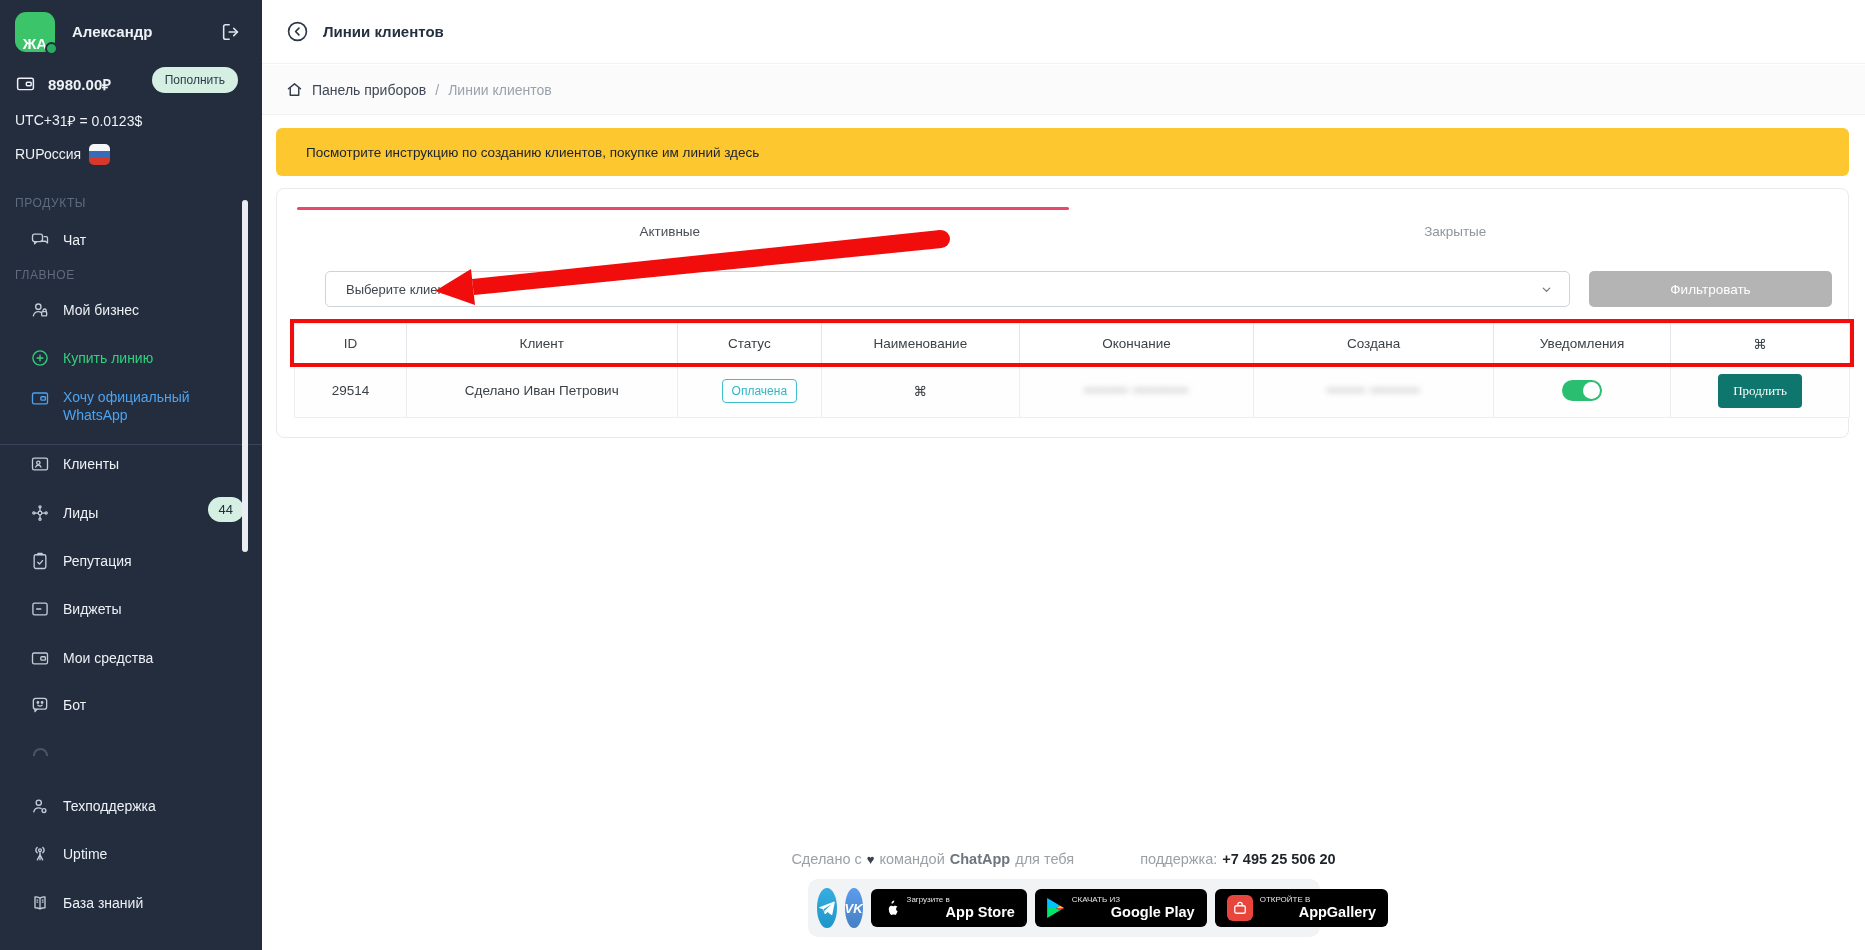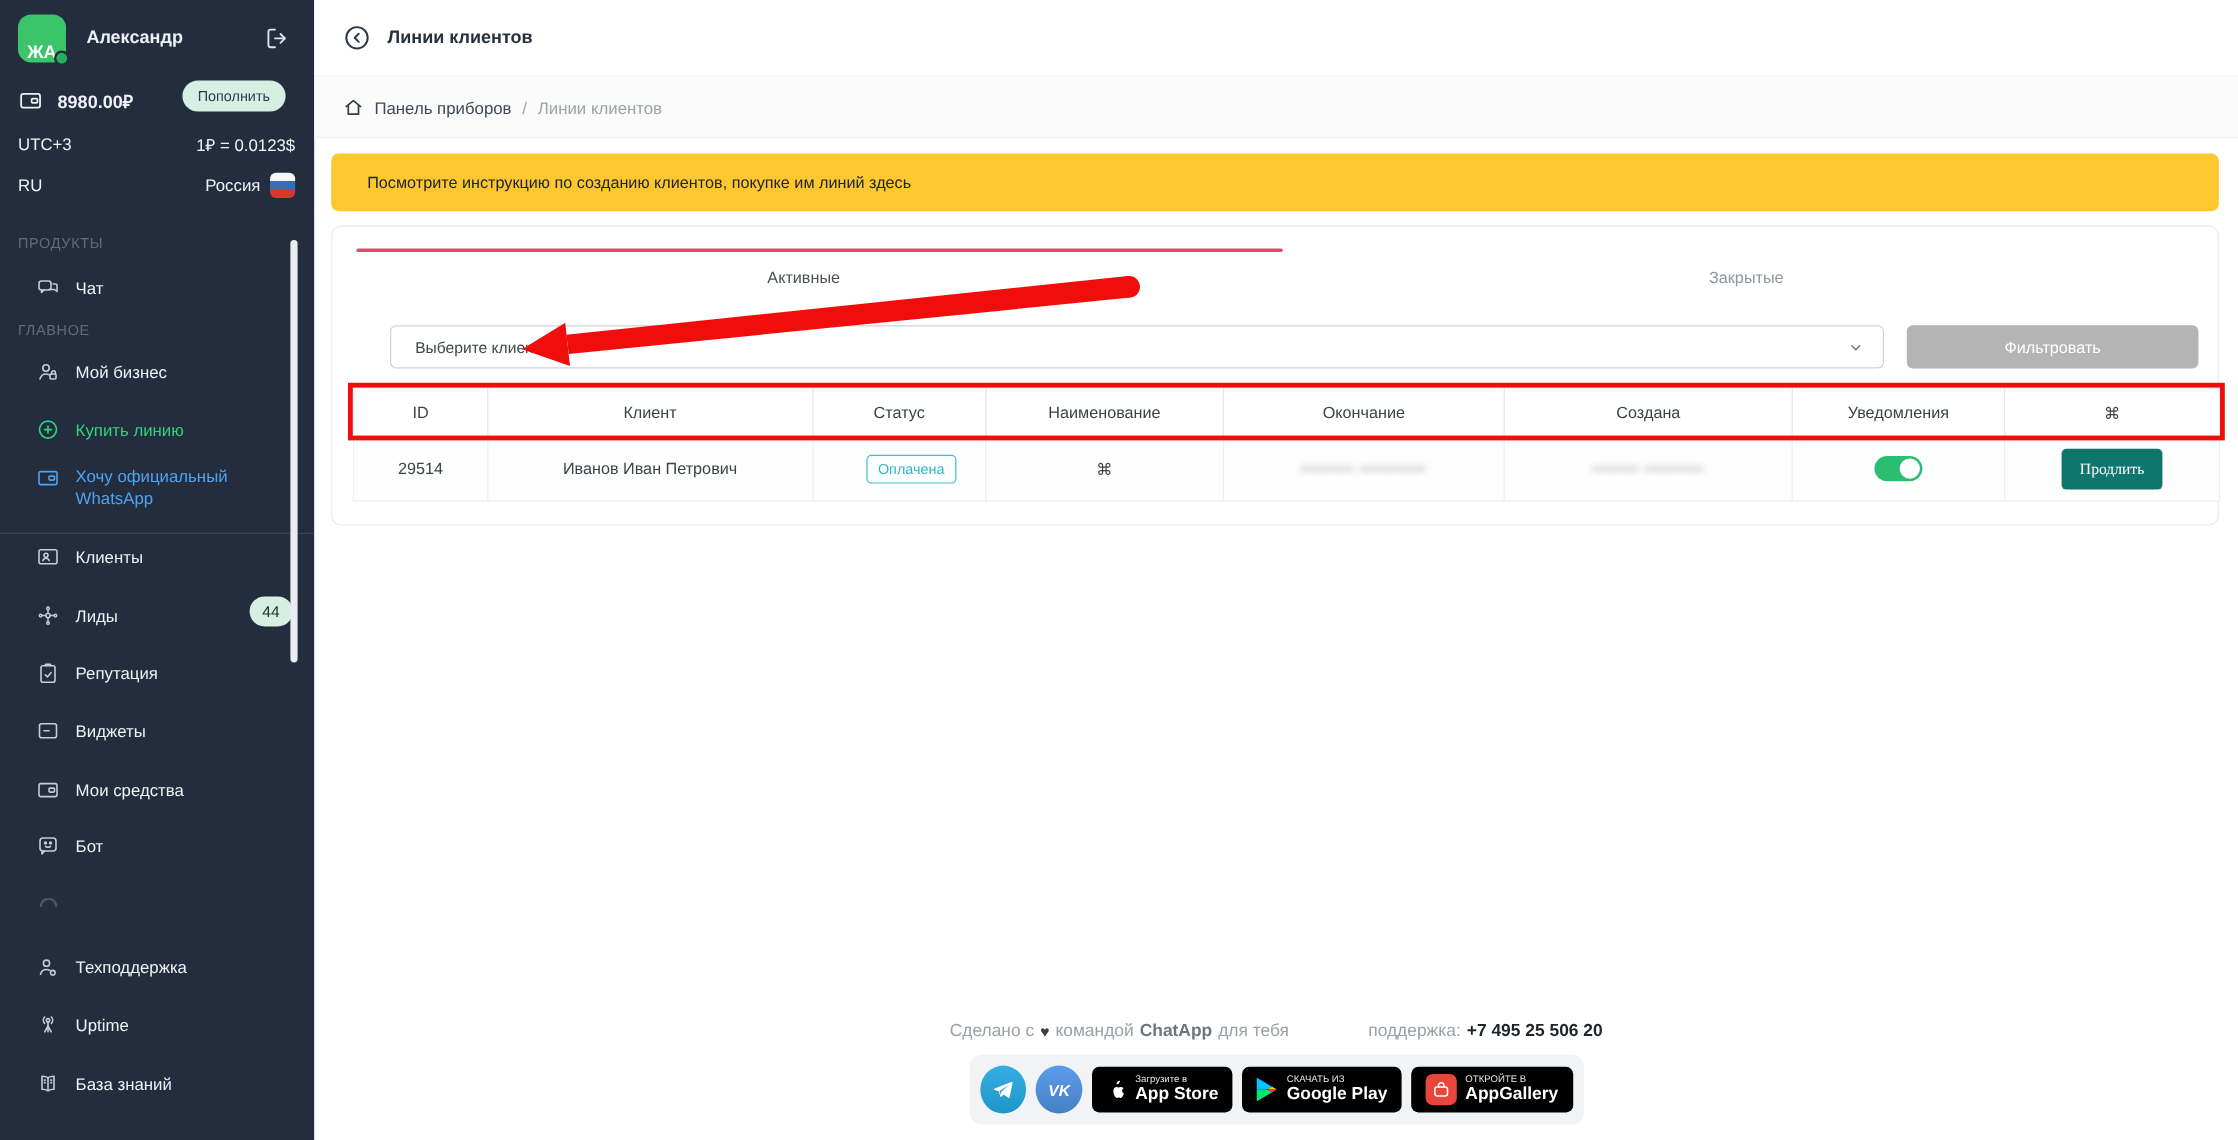--- a/index.html
+++ b/index.html
@@ -9,21 +9,21 @@
 
   
   .sidebar { position:absolute; left:0; top:0; width:262px; height:950px; background:#232d3d; color:#eef1f5; }
   .avatar { position:absolute; left:15px; top:12px; width:40px; height:40px; border-radius:11px; background:#3bc46a; color:#fff; font-weight:bold; font-size:15px; display:flex; align-items:flex-end; justify-content:center; cursor:pointer; }
   .online-dot { position:absolute; right:-3px; bottom:-3px; width:13px; height:13px; border-radius:50%; background:#27ae60; border:2.5px solid #232d3d; }
   .uname { position:absolute; left:72px; top:23px; font-size:15px; font-weight:bold; }
   .logout-btn { position:absolute; right:18px; top:20px; width:24px; height:24px; background:none; border:none; color:#dfe5ec; cursor:pointer; }
   .sb-balance { position:absolute; left:15px; top:66px; right:16px; height:28px; display:flex; align-items:flex-end; }
   .sb-balance .amount { margin-left:12px; font-size:15px; font-weight:bold; }
   .topup { position:absolute; right:8px; top:1px; background:#d6efe3; color:#2c3a4b; border:none; border-radius:13px; font-size:12px; padding:6px 13px; cursor:pointer; font-family:inherit; }
-  .sb-row { position:absolute; left:15px; right:16px; height:20px; display:flex; align-items:center; justify-content:space-between; font-size:14px; }
+  .sb-row { position:absolute; left:15px; right:16px; height:20px; display:flex; align-items:center; justify-content:flex-start; font-size:14px; }
   .country-wrap { display:flex; align-items:center; gap:8px; }
   .flag { width:21px; height:21px; border-radius:5px; background:linear-gradient(to bottom,#f5f7f9 0 34%,#3a6bb5 34% 67%,#d5392d 67% 100%); display:inline-block; }
   .sb-sect { position:absolute; left:15px; font-size:12px; letter-spacing:.6px; color:#5f6b7e; }
   .sb-item { position:absolute; left:30px; right:18px; height:24px; display:flex; align-items:center; gap:13px; font-size:14px; color:#eef1f5; cursor:pointer; }
   .sb-item .ic { width:20px; height:20px; flex:0 0 20px; color:#c4cdd8; display:flex; align-items:center; justify-content:center; }
   .sb-item.green { color:#2ed47d; } .sb-item.green .ic { color:#2ed47d; }
   .sb-item.blue  { color:#4ea3f1; } .sb-item.blue .ic { color:#4ea3f1; }
   .sb-item.two-line { align-items:flex-start; height:auto; }
   .sb-item.two-line .lbl { width:160px; line-height:1.3; }
   .count-badge { position:absolute; right:0; top:-4px; background:#d6efe3; color:#232d3d; font-size:13px; border-radius:13px; padding:5px 11px; }
@@ -74,21 +74,21 @@
   .brand { color:#6d757d; font-weight:bold; }
   .phone { color:#1f242b; font-weight:bold; }
   .social-bar { position:absolute; left:50%; transform:translateX(-50%); top:879px; width:512px; height:58px; background:#f2f3f5; border-radius:10px; display:flex; align-items:center; gap:8px; padding:0 9px; }
   .circ { width:40px; height:40px; border-radius:50%; display:flex; align-items:center; justify-content:center; cursor:pointer; }
   .circ.tg { background:linear-gradient(#37aee2,#1e96c8); }
   .circ.vk { background:linear-gradient(#5b9ced,#4680c2); color:#fff; font-weight:bold; font-size:13px; font-style:italic; }
   .store { height:38px; background:#000; border-radius:6px; display:flex; align-items:center; gap:7px; padding:0 12px; cursor:pointer; color:#fff; }
   .store.first { margin-left:auto; }
   .store .col { display:flex; flex-direction:column; line-height:1.15; }
   .store .cap { font-size:8px; color:#e6e6e6; white-space:nowrap; }
-  .store .nm { font-size:14.5px; font-weight:bold; white-space:nowrap; }
+  .store .nm { font-size:14.5px; font-weight:bold; white-space:nowrap;margin-left:39px; }
   .ag-ic { width:26px; height:26px; border-radius:6px; background:#e8453c; display:flex; align-items:center; justify-content:center; }
 </style>
 </head>
 <body>
 
 <div class="app">
 
   <aside class="sidebar">
     <div class="avatar">
       <span>ЖА</span>
@@ -346,21 +346,21 @@
             <th>Наименование</th>
             <th>Окончание</th>
             <th>Создана</th>
             <th>Уведомления</th>
             <th class="cmd">⌘</th>
           </tr>
         </thead>
         <tbody>
           <tr>
             <td>29514</td>
-            <td>Иванов Иван Петрович</td>
+            <td>Сделано Иван Петрович</td>
             <td><span class="status-badge">Оплачена</span></td>
             <td class="cmd">⌘</td>
             <td><span class="redacted">•••••••• ••••••••••</span></td>
             <td><span class="redacted">••••••• •••••••••</span></td>
             <td><span class="toggle"><span class="knob"></span></span></td>
             <td><button class="extend-btn">Продлить</button></td>
           </tr>
         </tbody>
       </table>
 

